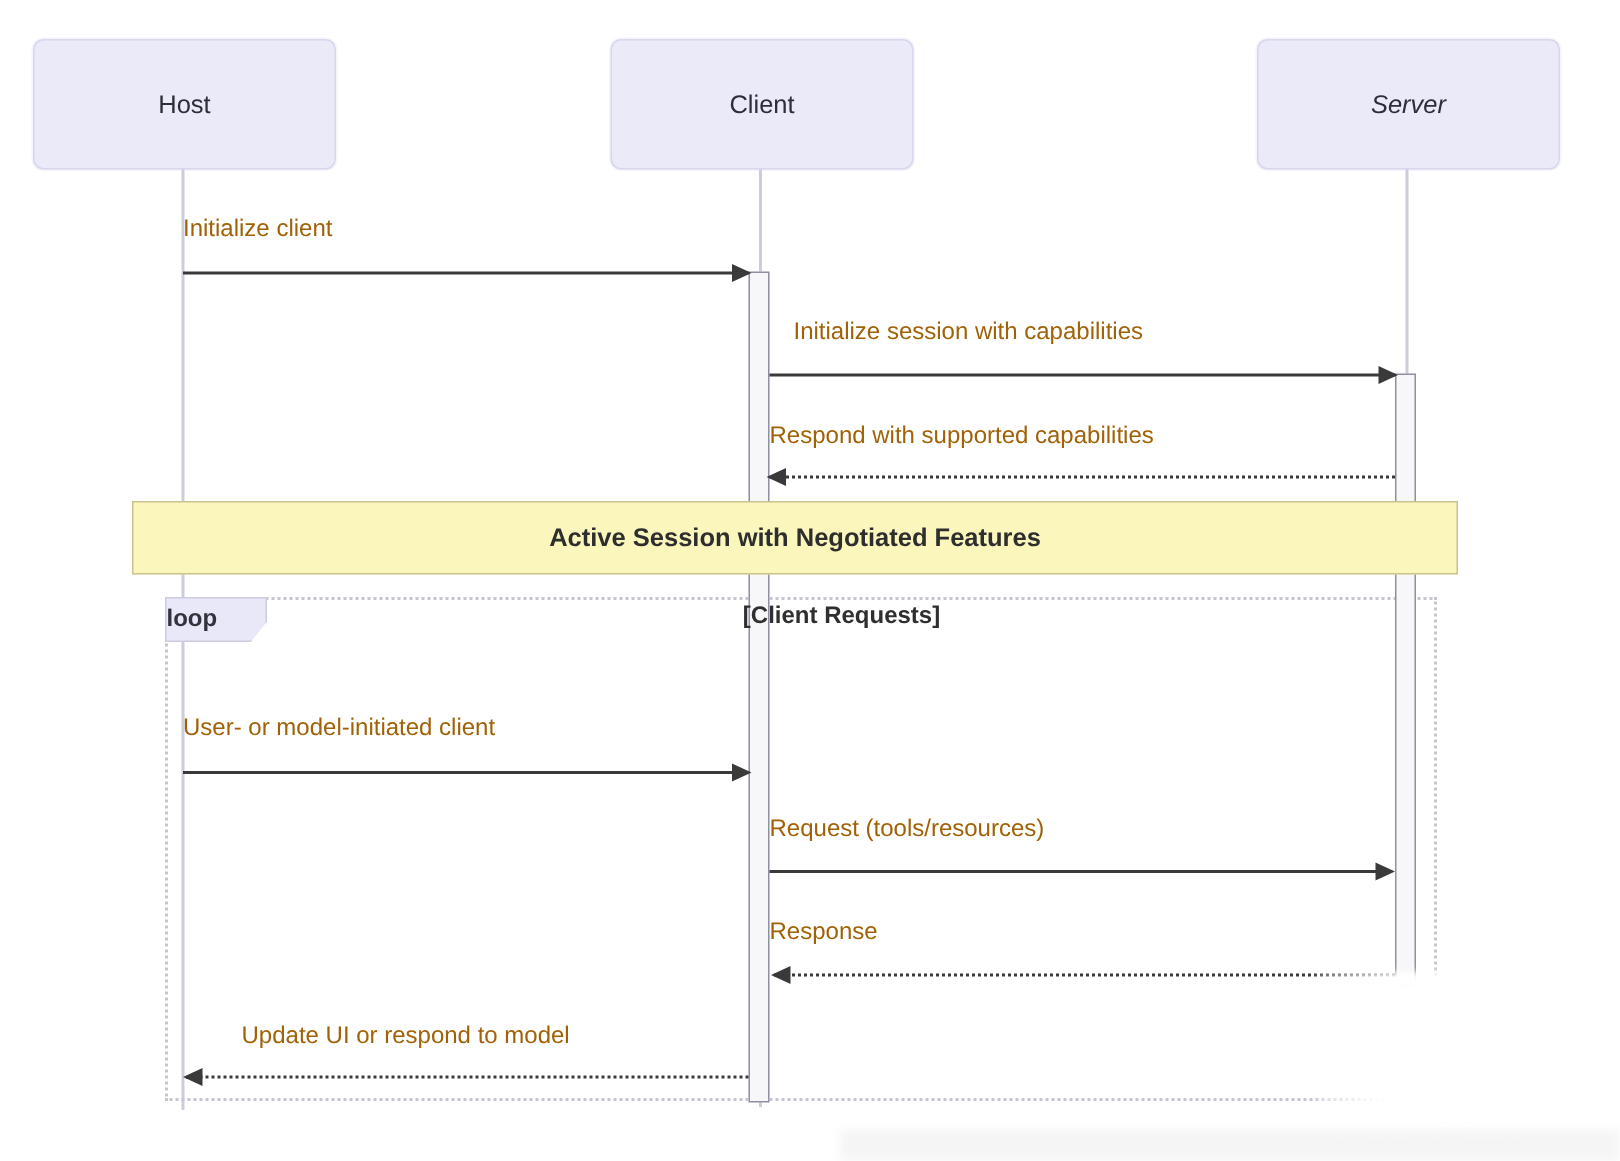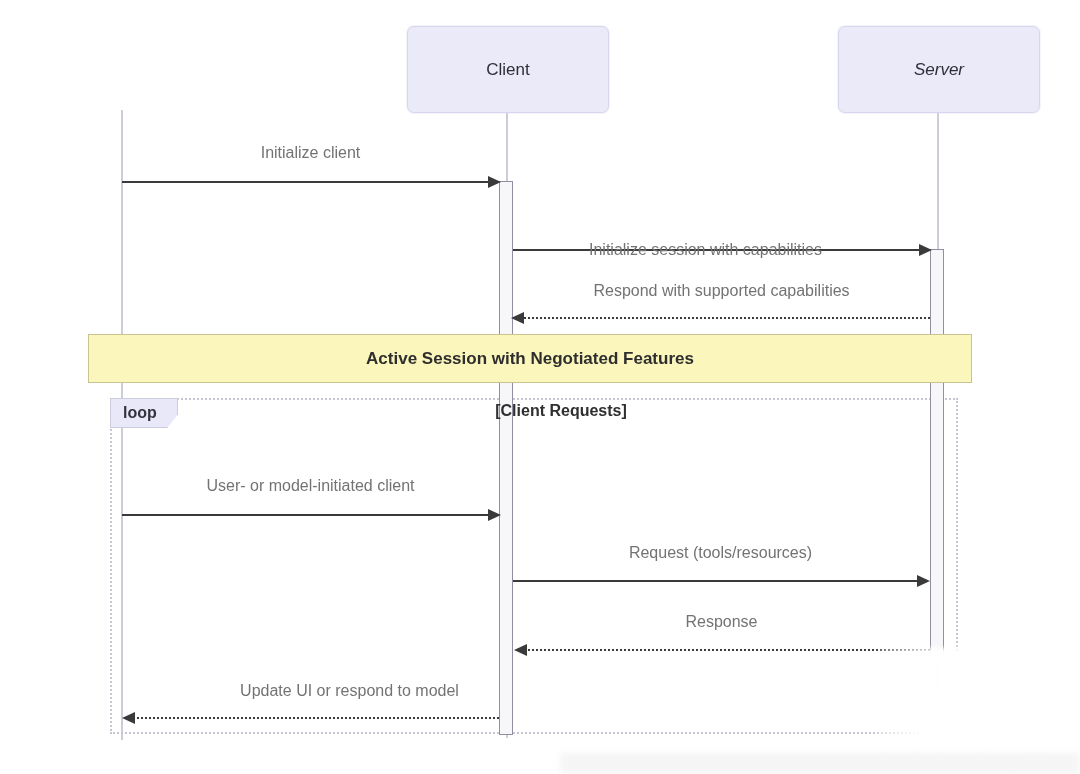--- a/index.html
+++ b/index.html
@@ -24,42 +24,42 @@
   }
   
   .loop-frame{
     position:absolute;left:110px;top:398px;width:848px;height:336px;
     border:2px dotted #c6c6d2;box-sizing:border-box;z-index:2;
   }
   .loop-tab{
     position:absolute;left:110px;top:398px;width:68px;height:30px;
     background:#e8e8f8;border:1px solid #ccccdf;box-sizing:border-box;
     clip-path:polygon(0 0,100% 0,100% 55%,84% 100%,0 100%);
-    display:flex;align-items:center;padding-left:12px;
+    display:flex;align-items:center;
     font-size:16px;font-weight:700;color:#33333d;z-index:3;
   }
   .loop-condition{
     position:absolute;left:431px;top:402px;width:260px;text-align:center;
     font-size:16px;font-weight:600;color:#2f2f2f;z-index:6;
   }
   
   .note{
     position:absolute;left:88px;top:334px;width:884px;height:49px;
     background:#fbf6bc;border:1px solid #c9c390;box-sizing:border-box;
     display:flex;align-items:center;justify-content:center;
     font-size:17px;font-weight:700;color:#2e2e2e;z-index:4;text-align:right;
   }
   
   .msg-line{position:absolute;height:0;border-top:2px solid #3a3a3a;z-index:5;}
   .msg-line.dashed{border-top-style:dotted;}
   .arrowhead{position:absolute;width:0;height:0;top:-7px;}
   .arrowhead.right{right:-2px;border-top:6px solid transparent;border-bottom:6px solid transparent;border-left:13px solid #3a3a3a;}
   .arrowhead.left{left:-2px;border-top:6px solid transparent;border-bottom:6px solid transparent;border-right:13px solid #3a3a3a;}
   .msg-label{
-    position:absolute;text-align:center;font-size:16px;color:#737373;
+    position:absolute;font-size:16px;color:#a16207;
     z-index:6;line-height:20px;
   }
   
   .smudge{
     position:absolute;left:878px;top:648px;width:180px;height:130px;z-index:10;
     background:radial-gradient(ellipse at 45% 35%,rgba(255,255,255,.98) 42%,rgba(255,255,255,0) 78%);
     filter:blur(2px);pointer-events:none;
   }
   .bottom-band{
     position:absolute;left:560px;top:753px;width:520px;height:21px;z-index:10;
@@ -70,20 +70,23 @@
 <body>
 
 <div id="stage">
 
   <div class="lifeline" style="left:121px;top:110px;height:630px;"></div>
   <div class="lifeline" style="left:506px;top:110px;height:628px;"></div>
   <div class="lifeline" style="left:937px;top:112px;height:580px;"></div>
 
   <div class="loop-frame"></div>
 
+  <div class="participant" style="left:22px;">
+    <span>Host</span>
+  </div>
   <div class="participant" style="left:407px;">
     <span>Client</span>
   </div>
   <div class="participant" style="left:838px;font-style:italic;">
     <span>Server</span>
   </div>
 
   <div class="activation" style="left:499px;top:181px;height:554px;"></div>
   <div class="activation" style="left:930px;top:249px;height:408px;"></div>
 
@@ -94,21 +97,21 @@
   <div class="loop-tab">
     <span>loop</span>
   </div>
   <div class="loop-condition">[Client Requests]</div>
 
   <div class="msg-label" style="left:122px;top:143px;width:377px;">Initialize client</div>
   <div class="msg-line" style="left:122px;top:181px;width:377px;">
     <div class="arrowhead right"></div>
   </div>
 
-  <div class="msg-label" style="left:497px;top:212px;width:417px;margin-top:28px;">Initialize session with capabilities</div>
+  <div class="msg-label" style="left:529px;top:212px;width:417px;">Initialize session with capabilities</div>
   <div class="msg-line" style="left:513px;top:249px;width:417px;">
     <div class="arrowhead right"></div>
   </div>
 
   <div class="msg-label" style="left:513px;top:281px;width:417px;">Respond with supported capabilities</div>
   <div class="msg-line dashed" style="left:513px;top:317px;width:417px;">
     <div class="arrowhead left"></div>
   </div>
 
   <div class="msg-label" style="left:122px;top:476px;width:377px;">User- or model-initiated client</div>

